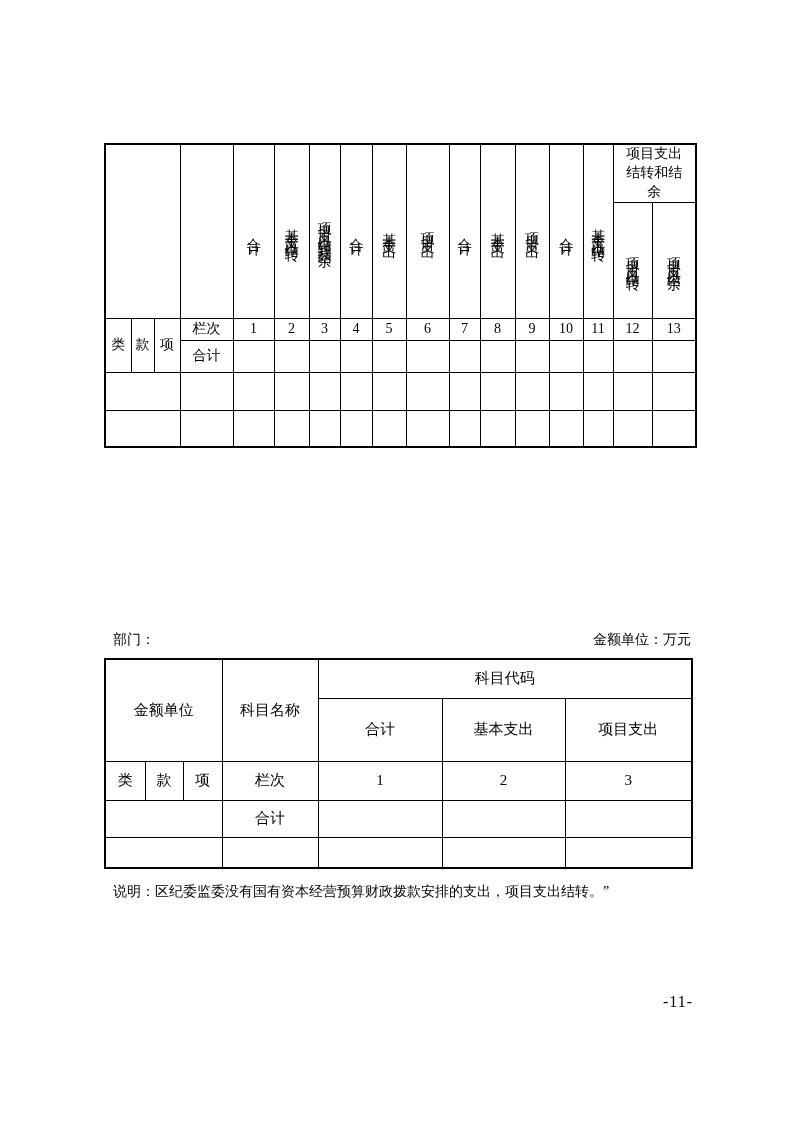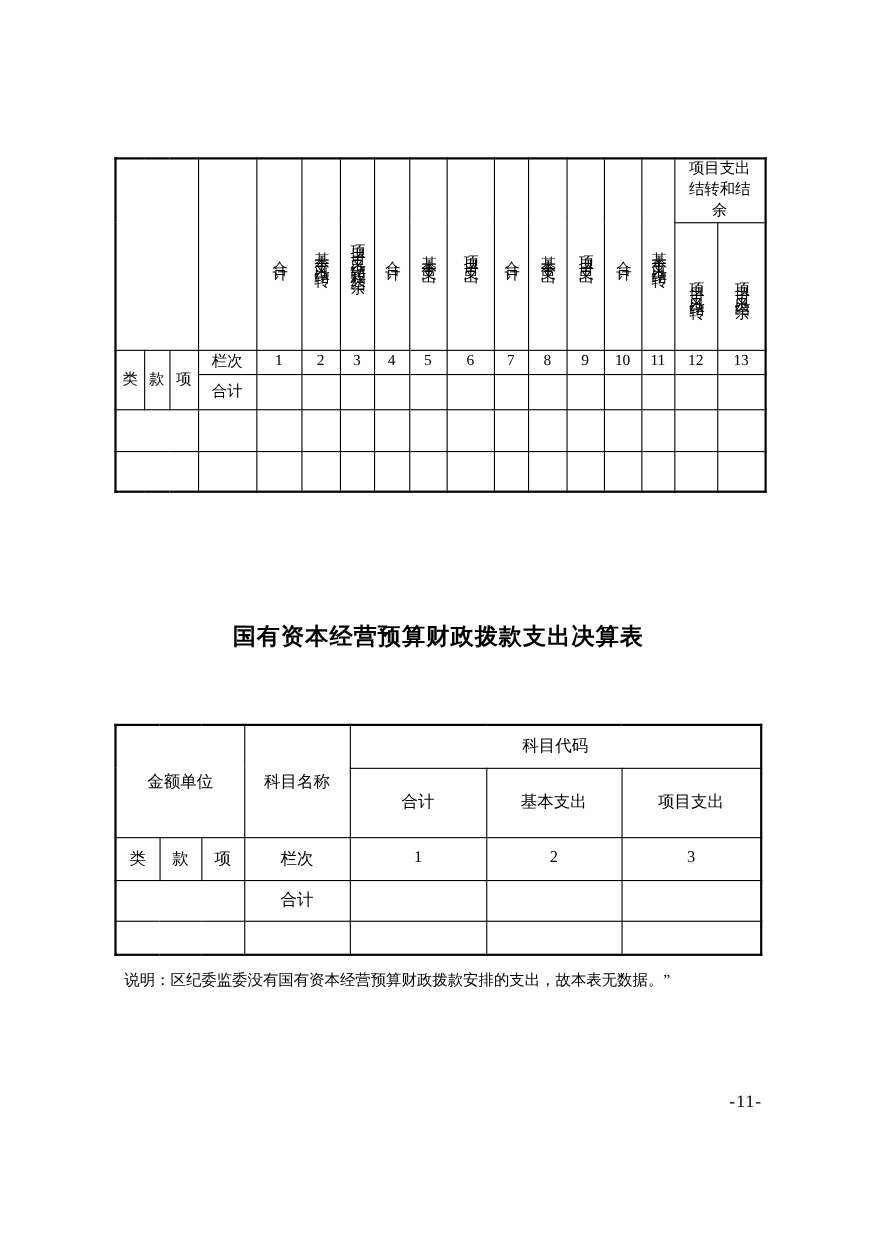--- a/index.html
+++ b/index.html
@@ -228,21 +228,24 @@
       <td></td>
       <td></td>
       <td></td>
       <td></td>
       <td></td>
     </tr>
   </tbody>
     </table>
 
 
-  <h1 class="title2">国有资本经营预算财政拨款支出决算表</h1>
+  <div class="meta-row">
+    <span>部门：</span>
+    <span>金额单位：万元</span>
+  </div>
 
   <table class="t2">
     <colgroup>
       <col style="width:40px">
         <col style="width:38px">
         <col style="width:39px">
       <col style="width:96px">
       <col style="width:124px">
         <col style="width:123px">
         <col style="width:127px">
@@ -277,17 +280,17 @@
     <tr class="r5">
       <td colspan="3"></td>
       <td></td>
       <td></td>
       <td></td>
       <td></td>
     </tr>
   </tbody>
     </table>
 
-  <div class="note note2">说明：区纪委监委没有国有资本经营预算财政拨款安排的支出，故本表无数据。”</div>
+  <div class="note note2">说明：区纪委监委没有国有资本经营预算财政拨款安排的支出，项目支出结转。”</div>
 
   <div class="page-number">-11-</div>
 
 </div>
 
 </body></html>

